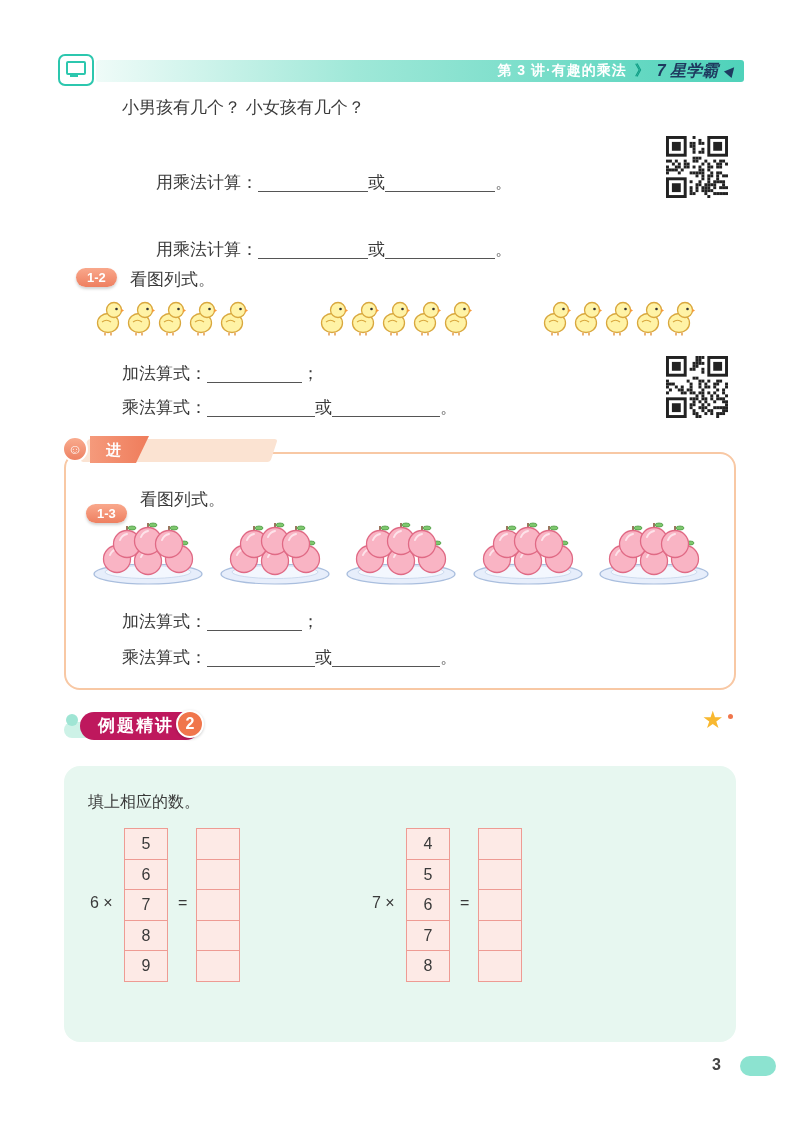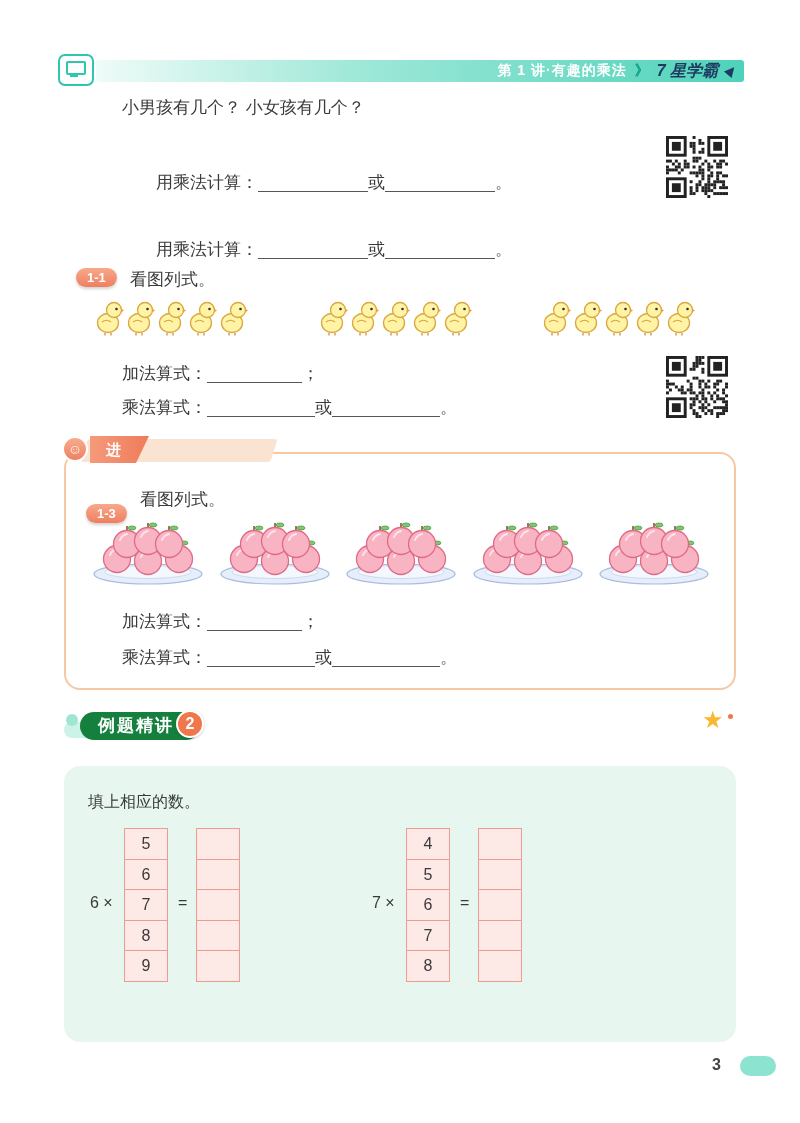--- a/index.html
+++ b/index.html
@@ -45,21 +45,21 @@
                     background:linear-gradient(90deg,#f59a7b,#ef7c5b);color:#fff;font-weight:bold;font-size:15px;
                     letter-spacing:2px;clip-path:polygon(0 0,100% 0,calc(100% - 13px) 100%,0 100%);}
   .challenge-face{position:absolute;left:-2px;top:0;width:26px;height:26px;border-radius:50%;
                   background:linear-gradient(180deg,#f9ab8e,#ee8263);border:2px solid #fff;box-sizing:border-box;
                   color:#fff;font-size:14px;text-align:center;line-height:22px;z-index:2;}
 
   
   .ex2-deco{position:absolute;left:64px;top:722px;width:30px;height:16px;background:#cdf2e7;border-radius:8px;}
   .ex2-dot{position:absolute;left:66px;top:714px;width:12px;height:12px;background:#9fe5d4;border-radius:50%;}
   .ex2-pill{position:absolute;left:80px;top:712px;height:28px;line-height:28px;padding:0 26px 0 18px;
-            background:#15803d;border-radius:14px;color:#fff;font-weight:bold;font-size:17px;letter-spacing:2px;}
+            background:#be185d;border-radius:14px;color:#fff;font-weight:bold;font-size:17px;letter-spacing:2px;}
   .ex2-num{position:absolute;left:176px;top:710px;width:28px;height:28px;border-radius:50%;background:#f0764c;
            border:2px solid #fff;box-sizing:border-box;color:#fff;font-weight:bold;font-size:16px;
            text-align:center;line-height:24px;box-shadow:0 1px 3px rgba(0,0,0,.2);}
   .star{position:absolute;left:702px;top:706px;color:#f8b830;font-size:24px;}
   .star-dot{position:absolute;left:728px;top:714px;width:5px;height:5px;border-radius:50%;background:#f0764c;}
 
   
   .mint-panel{position:absolute;left:64px;top:766px;width:672px;height:276px;background:#e7f7f0;border-radius:16px;}
   .instruction{position:absolute;font-size:16px;}
   .cell-col{position:absolute;display:flex;flex-direction:column;}
@@ -79,21 +79,21 @@
 </head>
 <body>
 
 <div class="page">
 
   <div class="top-icon">
     <div class="screen"></div>
     <div class="base"></div>
   </div>
   <div class="header-bar">
-    <span class="lesson-title">第 1 讲·有趣的乘法</span>
+    <span class="lesson-title">第 3 讲·有趣的乘法</span>
     <span class="chevron">》</span>
     <span class="brand">7 星学霸</span>
     <span class="rocket"></span>
   </div>
 
   <div class="qr" style="left:666px;top:136px;"><svg width="62" height="62">
         <rect x="26.571428571428573" y="0" width="2.9523809523809526" height="2.9523809523809526" fill="#222"></rect>
         <rect x="32.47619047619048" y="2.9523809523809526" width="2.9523809523809526" height="2.9523809523809526" fill="#222"></rect>
         <rect x="23.61904761904762" y="5.904761904761905" width="2.9523809523809526" height="2.9523809523809526" fill="#222"></rect>
         <rect x="26.571428571428573" y="5.904761904761905" width="2.9523809523809526" height="2.9523809523809526" fill="#222"></rect>
@@ -598,21 +598,21 @@
   <div class="line" style="left:122px;top:96px;">
     <span>小男孩有几个？ 小女孩有几个？</span>
   </div>
   <div class="line" style="left:156px;top:171px;">
     <span>用乘法计算：</span><span class="blank w110"></span><span>或</span><span class="blank w110"></span><span>。</span>
   </div>
   <div class="line" style="left:156px;top:238px;">
     <span>用乘法计算：</span><span class="blank w110"></span><span>或</span><span class="blank w110"></span><span>。</span>
   </div>
 
-  <span class="num-badge" style="left:76px;top:268px;">1-1</span>
+  <span class="num-badge" style="left:76px;top:268px;">1-2</span>
   <span class="row-title" style="left:130px;top:268px;">看图列式。</span>
 
   <div class="chick-row">
       <div class="chick-group">
         <svg width="29" height="36" viewBox="0 0 29 36">
           <ellipse cx="13" cy="23" rx="10.5" ry="9.5" fill="#fff3a6" stroke="#d9a83e" stroke-width="1.3"></ellipse>
           <circle cx="19" cy="10" r="7.5" fill="#fff3a6" stroke="#d9a83e" stroke-width="1.3"></circle>
           <polygon points="26,8.5 29,10.5 26,12.5" fill="#f59b3d"></polygon>
           <circle cx="21.5" cy="9" r="1.3" fill="#333"></circle>
           <path d="M7 22 q4.5 -3.5 9 0" stroke="#d9a83e" stroke-width="1.1" fill="none"></path>

